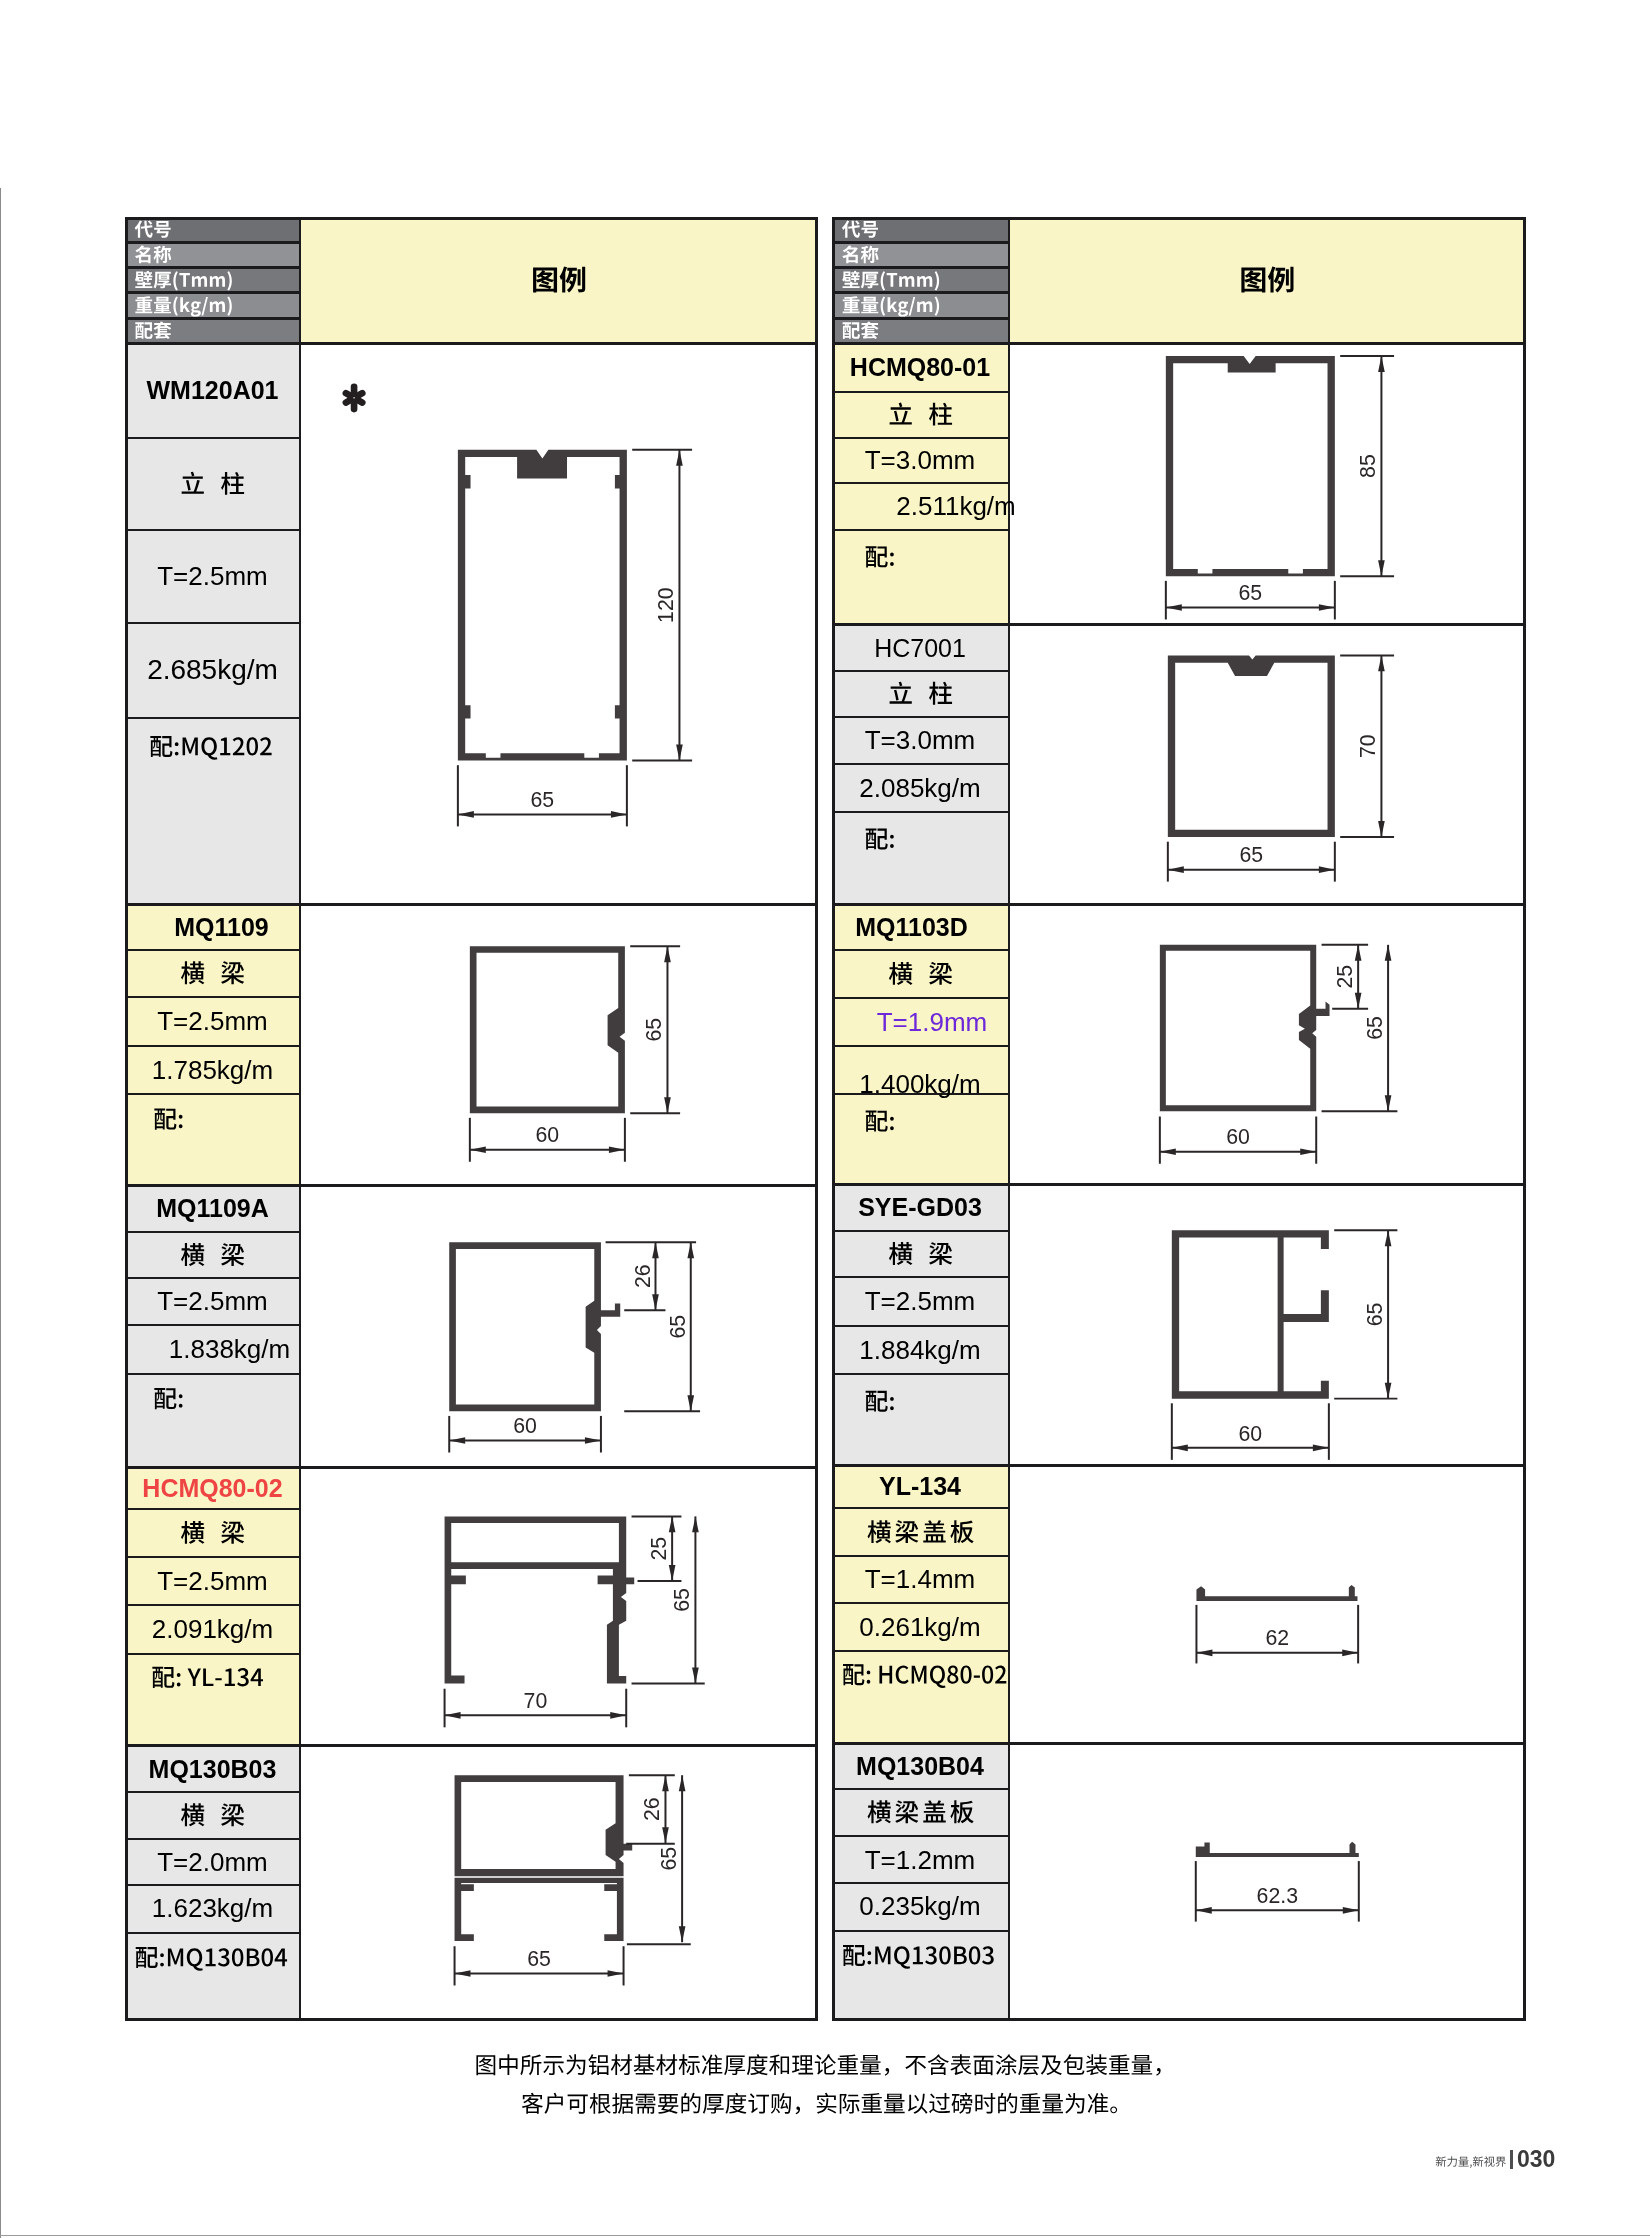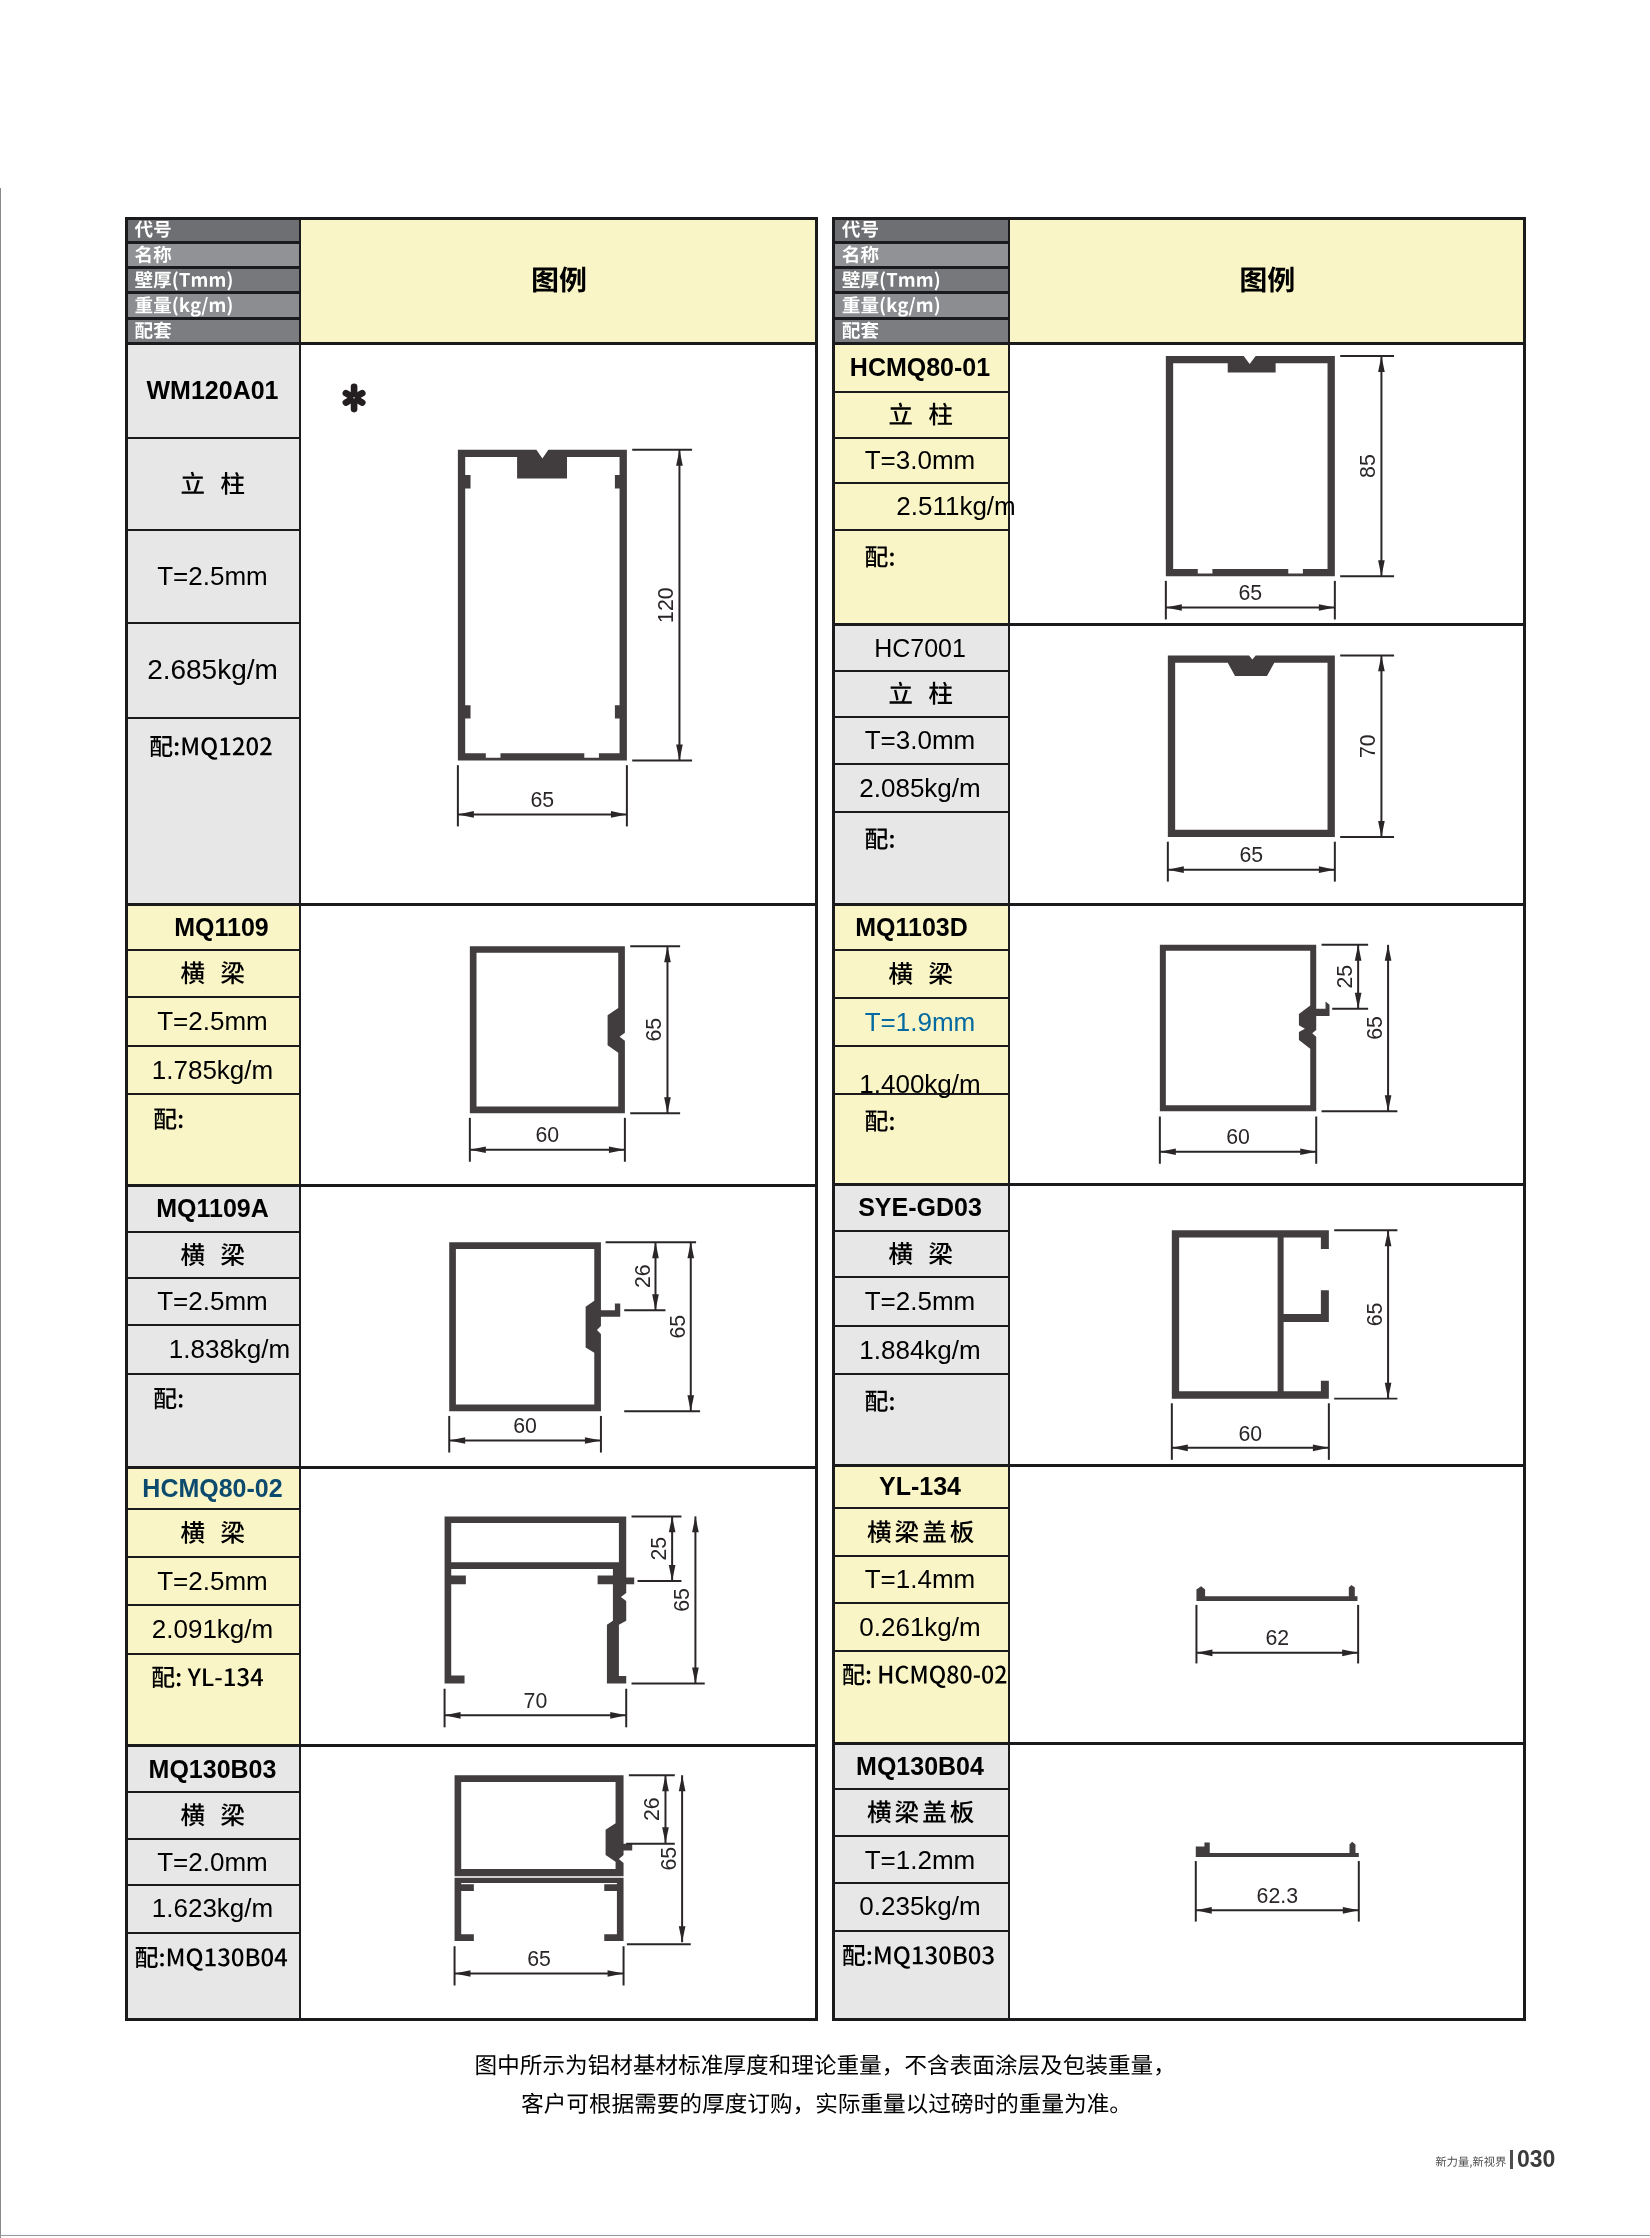--- a/index.html
+++ b/index.html
@@ -51,21 +51,21 @@
 <div style="position:absolute;left:125px;top:342px;width:693px;height:2.7px;background:#1b1b1d;"></div>
 <div style="position:absolute;left:125px;top:343px;width:175px;height:94px;display:flex;align-items:center;justify-content:center;font-size:25px;font-weight:bold;color:#000;white-space:nowrap;">WM120A01</div>
 <div style="position:absolute;left:125px;top:530px;width:175px;height:93px;display:flex;align-items:center;justify-content:center;font-size:26px;color:#000;white-space:nowrap;">T=2.5mm</div>
 <div style="position:absolute;left:125px;top:623px;width:175px;height:94px;display:flex;align-items:center;justify-content:center;font-size:28px;color:#000;white-space:nowrap;">2.685kg/m</div>
 <div style="position:absolute;left:125px;top:905px;width:193px;height:45px;display:flex;align-items:center;justify-content:center;font-size:25px;font-weight:bold;color:#000;white-space:nowrap;">MQ1109</div>
 <div style="position:absolute;left:125px;top:997px;width:175px;height:49px;display:flex;align-items:center;justify-content:center;font-size:26px;color:#000;white-space:nowrap;">T=2.5mm</div>
 <div style="position:absolute;left:125px;top:1046px;width:175px;height:49px;display:flex;align-items:center;justify-content:center;font-size:26px;color:#000;white-space:nowrap;">1.785kg/m</div>
 <div style="position:absolute;left:125px;top:1185px;width:175px;height:47px;display:flex;align-items:center;justify-content:center;font-size:25px;font-weight:bold;color:#000;white-space:nowrap;">MQ1109A</div>
 <div style="position:absolute;left:125px;top:1278px;width:175px;height:47px;display:flex;align-items:center;justify-content:center;font-size:26px;color:#000;white-space:nowrap;">T=2.5mm</div>
 <div style="position:absolute;left:142px;top:1325px;width:175px;height:49px;display:flex;align-items:center;justify-content:center;font-size:26px;color:#000;white-space:nowrap;">1.838kg/m</div>
-<div style="position:absolute;left:125px;top:1467px;width:175px;height:42px;display:flex;align-items:center;justify-content:center;font-size:25px;font-weight:bold;color:#0c4a6e;white-space:nowrap;">HCMQ80-02</div>
+<div style="position:absolute;left:125px;top:1467px;width:175px;height:42px;display:flex;align-items:center;justify-content:center;font-size:25px;font-weight:bold;color:#ef4444;white-space:nowrap;">HCMQ80-02</div>
 <div style="position:absolute;left:125px;top:1557px;width:175px;height:49px;display:flex;align-items:center;justify-content:center;font-size:26px;color:#000;white-space:nowrap;">T=2.5mm</div>
 <div style="position:absolute;left:125px;top:1605px;width:175px;height:49px;display:flex;align-items:center;justify-content:center;font-size:26px;color:#000;white-space:nowrap;">2.091kg/m</div>
 <div style="position:absolute;left:125px;top:1746px;width:175px;height:46px;display:flex;align-items:center;justify-content:center;font-size:25px;font-weight:bold;color:#000;white-space:nowrap;">MQ130B03</div>
 <div style="position:absolute;left:125px;top:1839px;width:175px;height:47px;display:flex;align-items:center;justify-content:center;font-size:26px;color:#000;white-space:nowrap;">T=2.0mm</div>
 <div style="position:absolute;left:125px;top:1885px;width:175px;height:47px;display:flex;align-items:center;justify-content:center;font-size:26px;color:#000;white-space:nowrap;">1.623kg/m</div>
 <div style="position:absolute;left:832px;top:217px;width:176px;height:25px;background:#6e6f72;"></div>
 <div style="position:absolute;left:832px;top:242px;width:176px;height:25px;background:#909295;"></div>
 <div style="position:absolute;left:832px;top:267px;width:176px;height:25px;background:#77787b;"></div>
 <div style="position:absolute;left:832px;top:293px;width:176px;height:25px;background:#8b8d90;"></div>
 <div style="position:absolute;left:832px;top:318px;width:176px;height:25px;background:#7b7d80;"></div>
@@ -115,21 +115,21 @@
 <div style="position:absolute;left:1523px;top:217px;width:2.7px;height:1804px;background:#1b1b1d;"></div>
 <div style="position:absolute;left:1008px;top:217px;width:2px;height:1804px;background:#1b1b1d;"></div>
 <div style="position:absolute;left:832px;top:342px;width:693px;height:2.7px;background:#1b1b1d;"></div>
 <div style="position:absolute;left:832px;top:343px;width:176px;height:49px;display:flex;align-items:center;justify-content:center;font-size:25px;font-weight:bold;color:#000;white-space:nowrap;">HCMQ80-01</div>
 <div style="position:absolute;left:832px;top:438px;width:176px;height:45px;display:flex;align-items:center;justify-content:center;font-size:26px;color:#000;white-space:nowrap;">T=3.0mm</div>
 <div style="position:absolute;left:868px;top:483px;width:176px;height:47px;display:flex;align-items:center;justify-content:center;font-size:26px;color:#000;white-space:nowrap;">2.511kg/m</div>
 <div style="position:absolute;left:832px;top:625px;width:176px;height:46px;display:flex;align-items:center;justify-content:center;font-size:25px;color:#000;white-space:nowrap;">HC7001</div>
 <div style="position:absolute;left:832px;top:717px;width:176px;height:47px;display:flex;align-items:center;justify-content:center;font-size:26px;color:#000;white-space:nowrap;">T=3.0mm</div>
 <div style="position:absolute;left:832px;top:764px;width:176px;height:49px;display:flex;align-items:center;justify-content:center;font-size:26px;color:#000;white-space:nowrap;">2.085kg/m</div>
 <div style="position:absolute;left:832px;top:904px;width:159px;height:46px;display:flex;align-items:center;justify-content:center;font-size:25px;font-weight:bold;color:#000;white-space:nowrap;">MQ1103D</div>
-<div style="position:absolute;left:832px;top:998px;width:176px;height:48px;display:flex;align-items:center;justify-content:center;font-size:26px;color:#0369a1;white-space:nowrap;">T=1.9mm</div>
+<div style="position:absolute;left:832px;top:998px;width:176px;height:48px;display:flex;align-items:center;justify-content:center;font-size:26px;color:#6d28d9;white-space:nowrap;padding-left:12px;">T=1.9mm</div>
 <div style="position:absolute;left:832px;top:1046px;width:176px;height:49px;display:flex;align-items:center;justify-content:center;font-size:26px;color:#000;white-space:nowrap;margin-top:14px;">1.400kg/m</div>
 <div style="position:absolute;left:832px;top:1184px;width:176px;height:47px;display:flex;align-items:center;justify-content:center;font-size:25px;font-weight:bold;color:#000;white-space:nowrap;">SYE-GD03</div>
 <div style="position:absolute;left:832px;top:1277px;width:176px;height:49px;display:flex;align-items:center;justify-content:center;font-size:26px;color:#000;white-space:nowrap;">T=2.5mm</div>
 <div style="position:absolute;left:832px;top:1326px;width:176px;height:49px;display:flex;align-items:center;justify-content:center;font-size:26px;color:#000;white-space:nowrap;">1.884kg/m</div>
 <div style="position:absolute;left:832px;top:1465px;width:176px;height:43px;display:flex;align-items:center;justify-content:center;font-size:25px;font-weight:bold;color:#000;white-space:nowrap;">YL-134</div>
 <div style="position:absolute;left:832px;top:1556px;width:176px;height:47px;display:flex;align-items:center;justify-content:center;font-size:26px;color:#000;white-space:nowrap;">T=1.4mm</div>
 <div style="position:absolute;left:832px;top:1603px;width:176px;height:48px;display:flex;align-items:center;justify-content:center;font-size:26px;color:#000;white-space:nowrap;">0.261kg/m</div>
 <div style="position:absolute;left:832px;top:1743px;width:176px;height:46px;display:flex;align-items:center;justify-content:center;font-size:25px;font-weight:bold;color:#000;white-space:nowrap;">MQ130B04</div>
 <div style="position:absolute;left:832px;top:1836px;width:176px;height:48px;display:flex;align-items:center;justify-content:center;font-size:26px;color:#000;white-space:nowrap;">T=1.2mm</div>
 <div style="position:absolute;left:832px;top:1883px;width:176px;height:47px;display:flex;align-items:center;justify-content:center;font-size:26px;color:#000;white-space:nowrap;">0.235kg/m</div>

